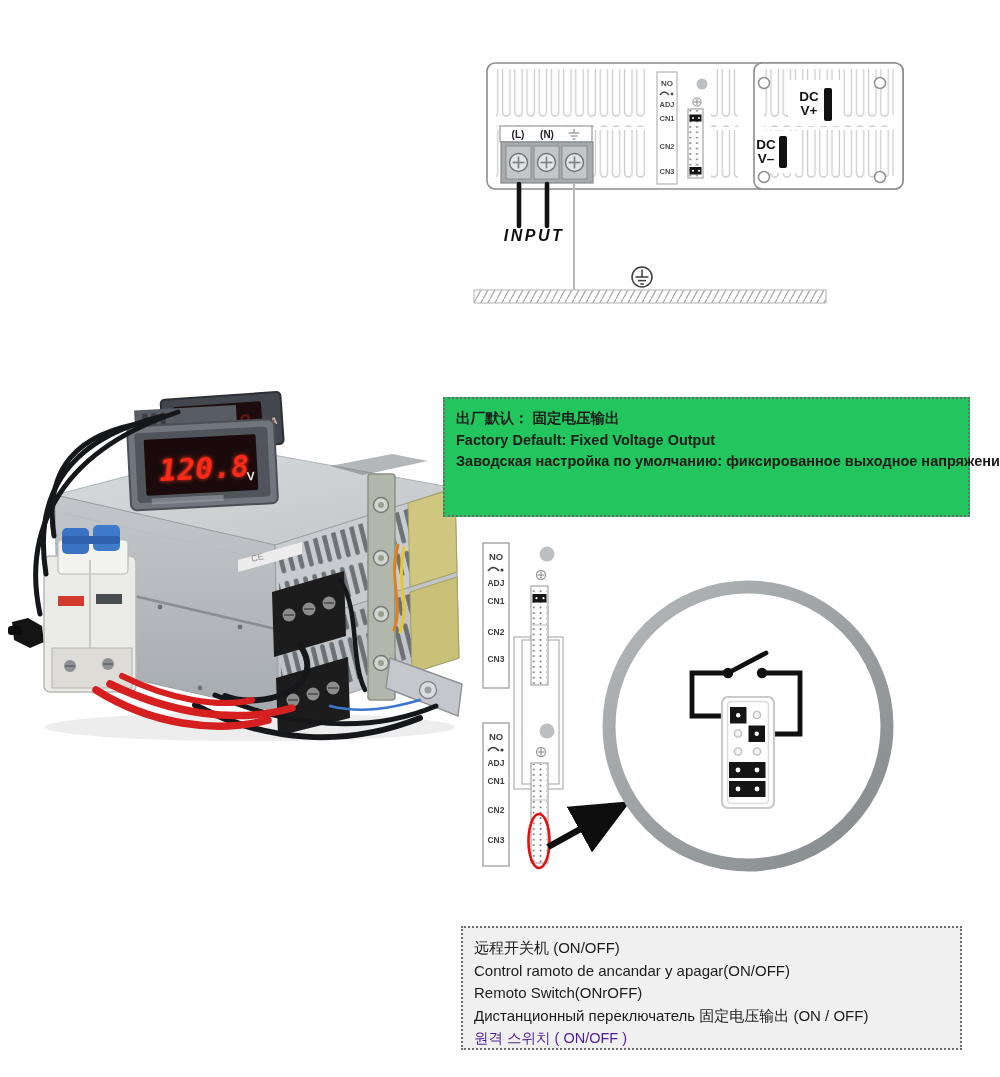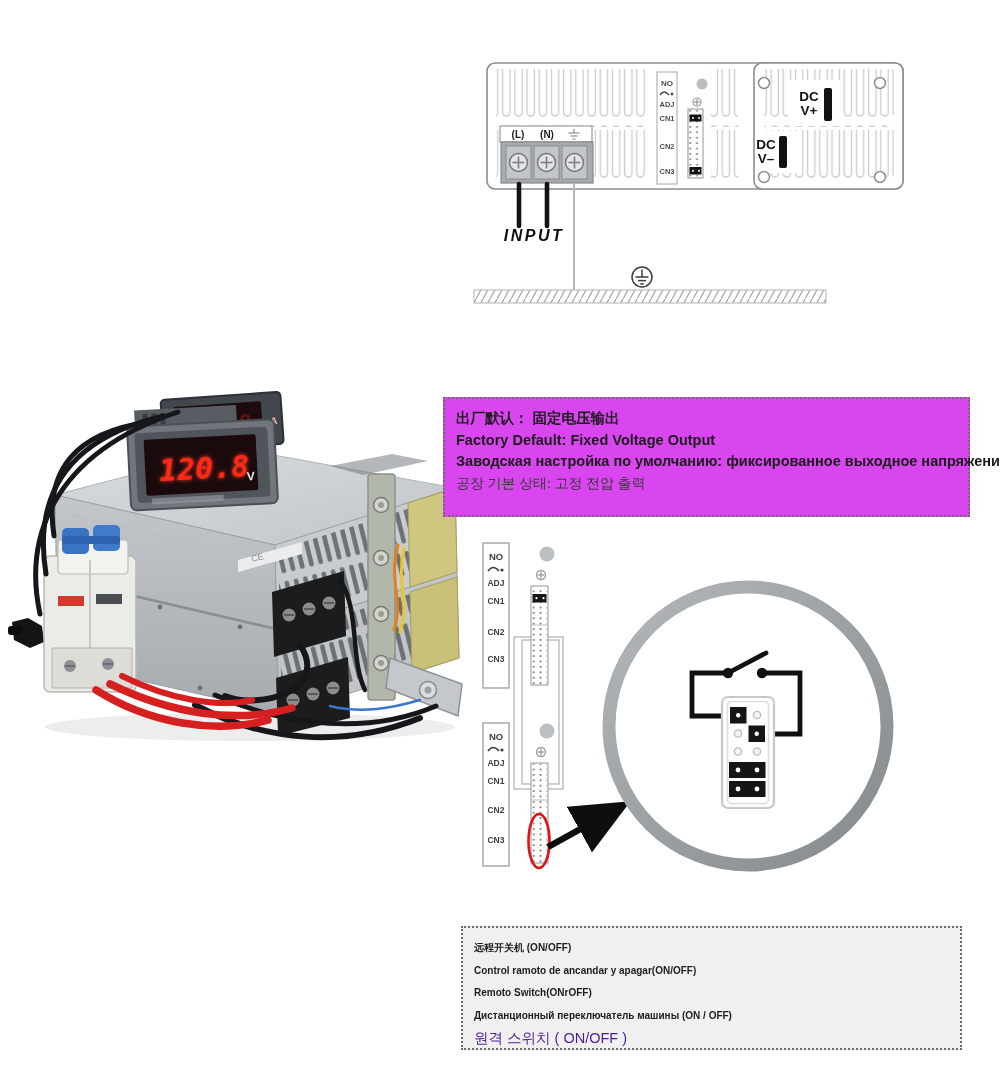--- a/index.html
+++ b/index.html
@@ -1,28 +1,28 @@
 <!DOCTYPE html>
 <html><head>
 <meta charset="utf-8">
 <style>
   html,body{margin:0;padding:0;background:#fff;}
   .canvas{position:relative;width:1000px;height:1077px;background:#fff;overflow:hidden;
           font-family:"Liberation Sans",sans-serif;}
   svg{position:absolute;}
   .t{font-family:"Liberation Sans",sans-serif;}
   .seg{font-family:"DejaVu Sans Mono",monospace;}
-  .infobox{position:absolute;box-sizing:border-box;background:#d946ef;border:2px dotted #6b6b6b;
+  .infobox{position:absolute;box-sizing:border-box;background:#22c55e;border:2px dotted #6b6b6b;
            padding:9px 11px 6px 11px;}
   .infobox .line{white-space:nowrap;color:#1c1c1c;}
   .box1{left:443px;top:397px;width:527px;height:120px;}
   .box1 .line{font-size:14.5px;font-weight:bold;line-height:21.5px;}
   .box1 .line.kr{font-weight:normal;color:#3a3a3a;font-family:"Liberation Serif",serif;font-size:14px;}
   .box2{left:461px;top:926px;width:501px;height:124px;background:#f0f0f0;}
-  .box2 .line{font-size:10px;font-weight:bold;line-height:22.5px;}
+  .box2 .line{font-size:15px;font-weight:normal;line-height:22.5px;}
   .box2 .line.kr{font-weight:normal;color:#4c1d95;font-size:14.5px;}
 </style>
 </head>
 <body>
 
 <div class="canvas">
 
   <svg style="left:455px;top:48px" width="460" height="268" viewBox="455 48 460 268">
     <defs>
       <pattern id="slots" width="12.2" height="61" patternUnits="userSpaceOnUse">
@@ -294,21 +294,20 @@
       <path d="M398,545 C388,580 404,602 394,630" stroke="#e0821a" stroke-width="3"></path>
       <path d="M404,548 C396,582 410,604 400,632" stroke="#e8c727" stroke-width="3"></path>
       <path d="M330,706 C362,714 392,708 420,700" stroke="#3a77cc" stroke-width="2.5"></path>
     </g>
   </svg>
 
   <div class="infobox box1">
     <div class="line">出厂默认： 固定电压输出</div>
     <div class="line">Factory Default: Fixed Voltage Output</div>
     <div class="line">Заводская настройка по умолчанию: фиксированное выходное напряжение</div>
-    <div class="line kr">공장 기본 상태: 고정 전압 출력</div>
   </div>
 
   <svg style="left:455px;top:535px" width="545" height="350" viewBox="455 535 545 350">
     <defs>
       <pattern id="pins2" width="6.8" height="5.4" patternUnits="userSpaceOnUse">
         <circle cx="3.4" cy="2.7" r="1" fill="#636363"></circle>
       </pattern>
       <linearGradient id="ringG" x1="0" y1="0" x2="1" y2="1">
         <stop offset="0" stop-color="#b4b8bb"></stop>
           <stop offset="1" stop-color="#84898c"></stop>
@@ -404,17 +403,17 @@
         <circle cx="738" cy="789" r="2.4" fill="#fff"></circle>
           <circle cx="757" cy="789" r="2.4" fill="#fff"></circle>
       </g>
     </g>
   </svg>
 
   <div class="infobox box2">
     <div class="line">远程开关机  (ON/OFF)</div>
     <div class="line">Control ramoto de ancandar y apagar(ON/OFF)</div>
     <div class="line">Remoto Switch(ONrOFF)</div>
-    <div class="line">Дистанционный переключатель машины (ON / OFF)</div>
+    <div class="line">Дистанционный переключатель 固定电压输出 (ON / OFF)</div>
     <div class="line kr">원격 스위치 ( ON/OFF )</div>
   </div>
 
 </div>
 
 </body></html>

